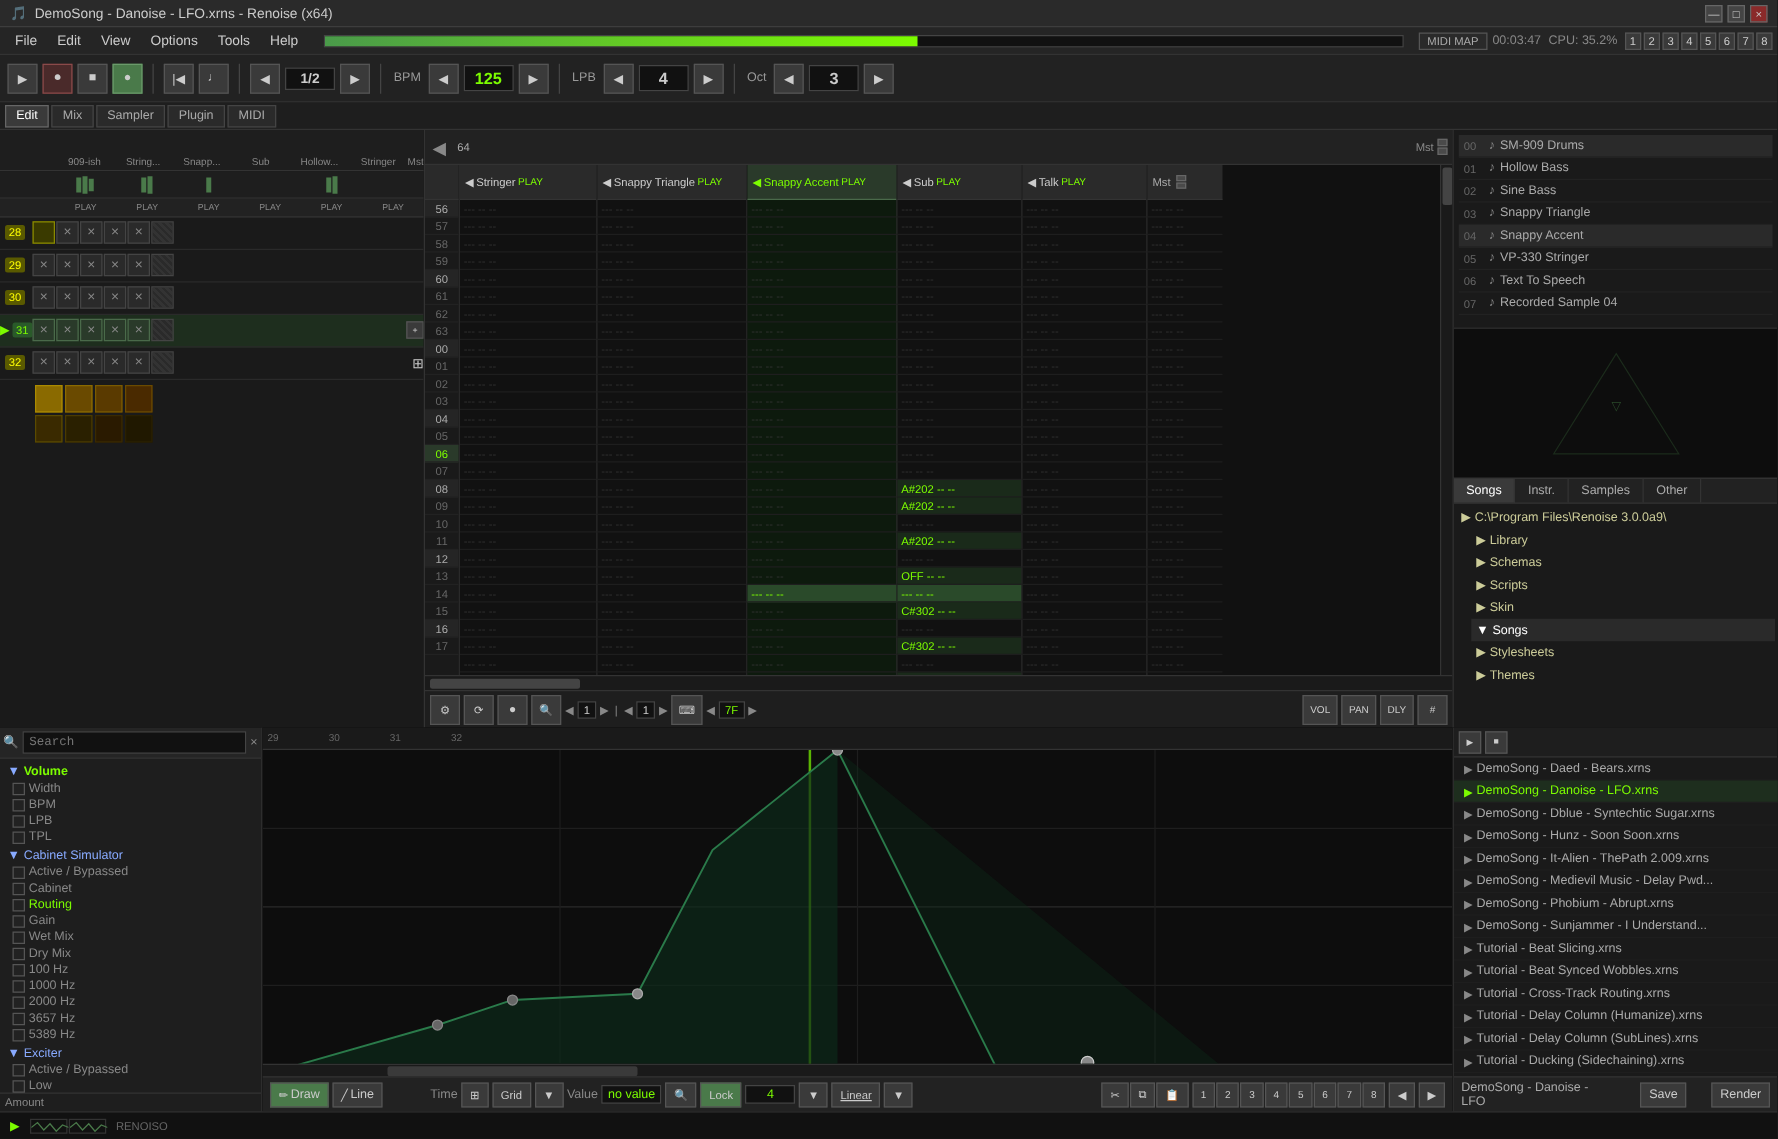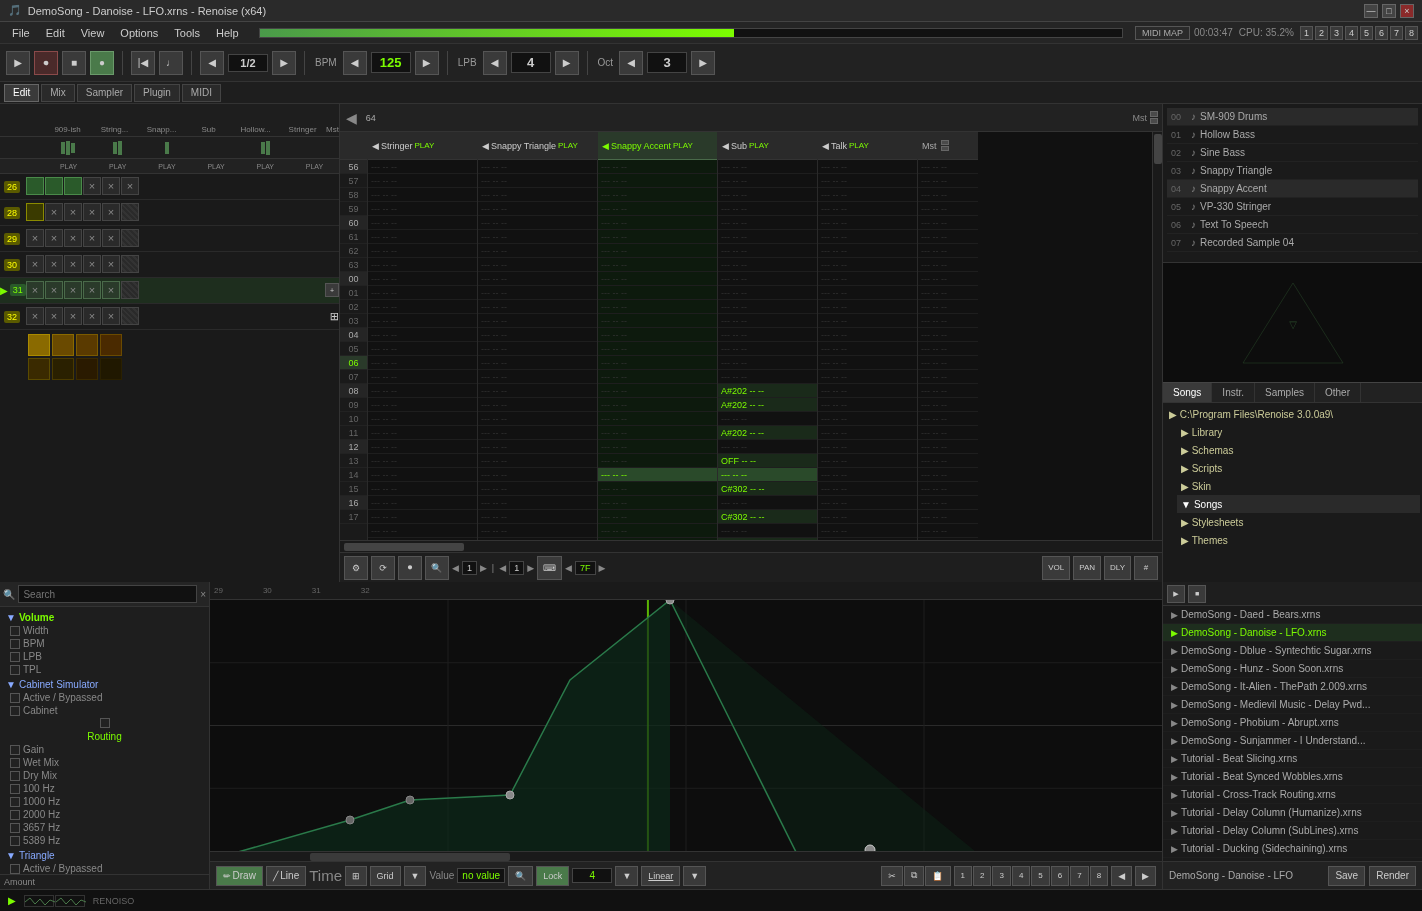--- a/index.html
+++ b/index.html
@@ -218,20 +218,21 @@
       gap: 3px;
     }
     #bottom-search input {
       background: #111;
       border: 1px solid #444;
       color: #ccc;
       padding: 1px 4px;
       font-size: 10px;
       flex: 1;
       height: 18px;
+      font-family: Liberation Mono, monospace;
     }
 
     .param-list {
       overflow-y: auto;
       flex: 1;
       padding: 2px;
     }
     .param-section {
       color: #8af;
       font-size: 10px;
@@ -243,21 +244,21 @@
     }
     .param-item {
       padding: 1px 8px;
       font-size: 10px;
       color: #888;
       cursor: pointer;
       display: flex;
       align-items: center;
       gap: 3px;
     }
-    .param-item.selected { color: #7cfc00; flex-direction: column; }
+    .param-item.selected { color: #7cfc00; }
     .param-checkbox {
       width: 10px; height: 10px;
       border: 1px solid #555;
       background: #222;
       display: inline-flex;
       align-items: center;
       justify-content: center;
       font-size: 7px;
     }
     .bt-btn {
@@ -519,31 +520,20 @@
             <div style="width:55px; text-align:center; font-size:7px; color:#888;">PLAY</div>
             <div style="width:55px; text-align:center; font-size:7px; color:#888;">PLAY</div>
             <div style="width:55px; text-align:center; font-size:7px; color:#888;">PLAY</div>
             <div style="width:55px; text-align:center; font-size:7px; color:#888;">PLAY</div>
             <div style="width:55px; text-align:center; font-size:7px; color:#888;">PLAY</div>
             <div style="width:55px; text-align:center; font-size:7px; color:#888;">PLAY</div>
           </div>
 
           <div id="song-track-area" style="overflow-y:auto;">
 
-            <div class="track-row">
-              <div class="track-num"><span class="track-num-badge">26</span></div>
-              <div style="display:flex; gap:1px; padding:0 2px; flex:1;">
-                <div class="pat-cell green"></div>
-                <div class="pat-cell green"></div>
-                <div class="pat-cell green"></div>
-                <div class="pat-cell cross"></div>
-                <div class="pat-cell cross"></div>
-                <div class="pat-cell cross"></div>
-              </div>
-            </div>
 
 
             <div class="track-row">
               <div class="track-num"><span class="track-num-badge">28</span></div>
               <div style="display:flex; gap:1px; padding:0 2px; flex:1;">
                 <div class="pat-cell yellow" style="width:18px; height:18px; background:#3a3a00;"></div>
                 <div class="pat-cell cross"></div>
                 <div class="pat-cell cross"></div>
                 <div class="pat-cell cross"></div>
                 <div class="pat-cell cross"></div>
@@ -1116,21 +1106,21 @@
             <div class="param-item">
               <span class="param-checkbox"></span>
               <span>3657 Hz</span>
             </div>
             <div class="param-item">
               <span class="param-checkbox"></span>
               <span>5389 Hz</span>
             </div>
             <div class="param-section">
               <span>▼</span>
-              <span>Triangle</span>
+              <span>Exciter</span>
             </div>
             <div class="param-item">
               <span class="param-checkbox"></span>
               <span>Active / Bypassed</span>
             </div>
             <div class="param-item">
               <span class="param-checkbox"></span>
               <span>Low</span>
             </div>
 
@@ -1186,21 +1176,21 @@
 
           <div style="height:28px; background:#222; border-top:1px solid #333; display:flex; align-items:center; padding:0 6px; gap:3px; flex-shrink:0;">
             <button class="bt-btn active">
               <span style="font-size:9px;">✏</span>
               <span style="margin-left:2px;">Draw</span>
             </button>
             <button class="bt-btn">
               <span style="font-size:9px;">╱</span>
               <span style="margin-left:2px;">Line</span>
             </button>
-            <span style="color:#888; font-size:15px;">Time</span>
+            <span style="color:#888; font-size:10px;margin-left:35px;">Time</span>
             <button class="bt-btn" style="font-size:9px;">⊞</button>
             <button class="bt-btn" style="font-size:9px;">Grid</button>
             <button class="bt-btn" style="font-size:9px;">▼</button>
             <span style="color:#888; font-size:10px;">Value</span>
             <div class="bt-value">no value</div>
             <button class="bt-btn" style="font-size:9px;">🔍</button>
             <button class="bt-btn active" style="font-size:9px;">Lock</button>
             <div class="bt-value">4</div>
             <button class="bt-btn" style="font-size:9px;">▼</button>
             <button class="bt-btn" style="font-size:9px;text-decoration:underline;">Linear</button>
@@ -1291,21 +1281,21 @@
               <span style="color:#888; margin-right:3px; font-size:9px;">▶</span>
               <span>Tutorial - Ducking (Sidechaining).xrns</span>
             </div>
             <div class="song-item">
               
               
             </div>
 
           </div>
 
-          <div style="height:28px; background:#222; border-top:1px solid #333; display:flex; align-items:center; padding:0 6px; gap:4px; flex-shrink:0;">
+          <div style="height:28px; background:#222; border-top:1px solid #333; display:flex; align-items:center; padding:0 6px; gap:20px; flex-shrink:0;">
             <span style="font-size:10px; color:#aaa; flex:1;">DemoSong - Danoise - LFO</span>
             <button class="bt-btn" style="font-size:10px;">Save</button>
             <button class="bt-btn" style="font-size:10px;">Render</button>
           </div>
         </div>
       </div>
     </div>
   </div>
 
   <div style="height:22px; background:#111; border-top:1px solid #333; display:flex; align-items:center; padding:0 8px; gap:8px; font-size:10px; color:#888; flex-shrink:0;">

